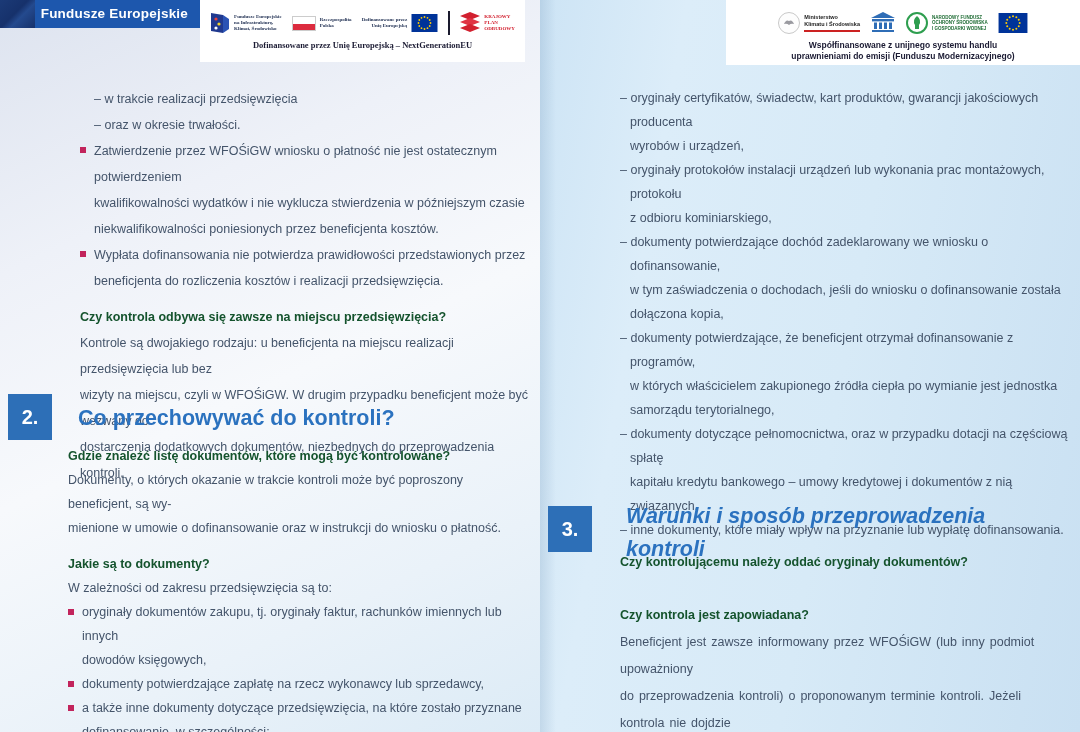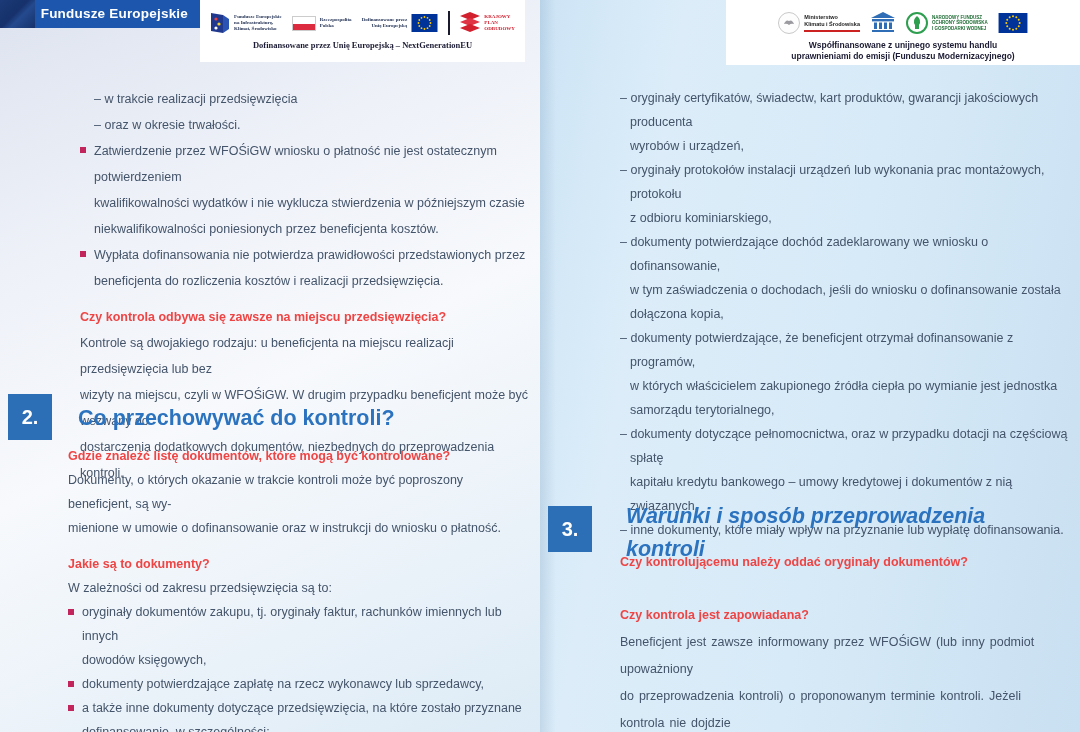--- a/index.html
+++ b/index.html
@@ -31,21 +31,21 @@
     background:linear-gradient(#fff 50%,#dc2b3e 50%);}
   .vbar{width:2px;height:24px;background:#1a1a2e;}
   .caption{text-align:center;font-size:8.5px;font-weight:bold;color:#1b1b33;line-height:1.3;}
   .ministry-circle{width:20px;height:20px;border-radius:50%;background:#fdfdfd;border:.5px solid #c9c9c9;
     display:flex;align-items:center;justify-content:center;}
   .ministry-txt{font-size:5.5px;font-weight:bold;color:#222;line-height:1.3;
     border-bottom:2px solid #c22; padding-bottom:2px;}
 
   
   .col{position:absolute;color:#44546a;font-size:12.5px;}
-  .q{font-weight:bold;color:#ef4444;}
+  .q{font-weight:bold;color:#14532d;}
   .item{min-height:1em;}
   .dashind{padding-left:14px;}
   .bullet{position:relative;padding-left:14px;}
   .bullet::before{content:'';position:absolute;left:0;top:9px;width:6px;height:6px;background:#c2245c;}
   .hang{padding-left:10px;text-indent:-10px;}
   .gap8{margin-top:8px;} .gap10{margin-top:10px;} .gap12{margin-top:12px;}
 
   .badge{position:absolute;width:44px;height:46px;background:#2d6fb7;color:#fff;z-index:3;
     font-size:20px;font-weight:bold;display:flex;align-items:center;justify-content:center;}
   .sec-head{position:absolute;margin:0;font-size:21.5px;font-weight:bold;color:#2b72bf;line-height:33px;}

